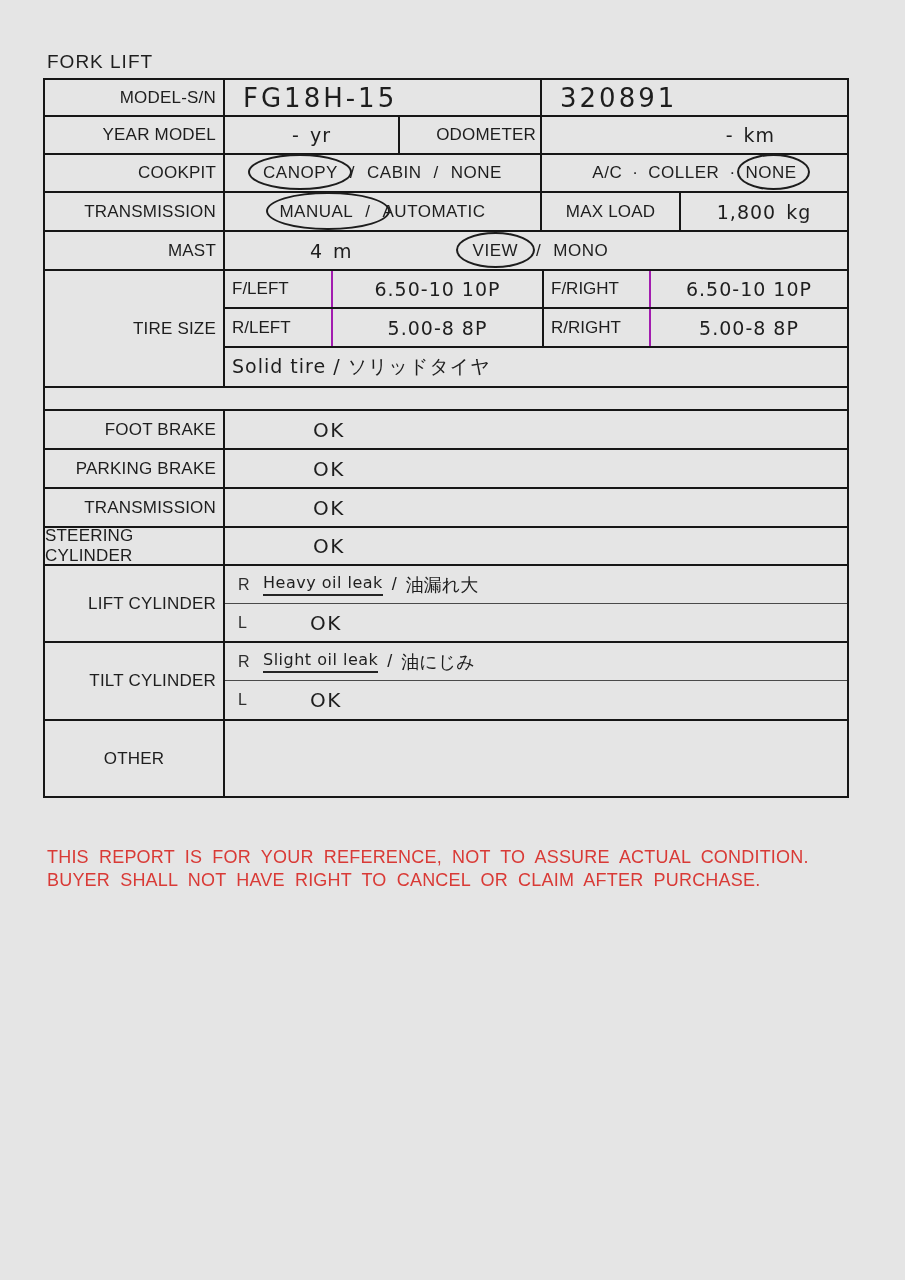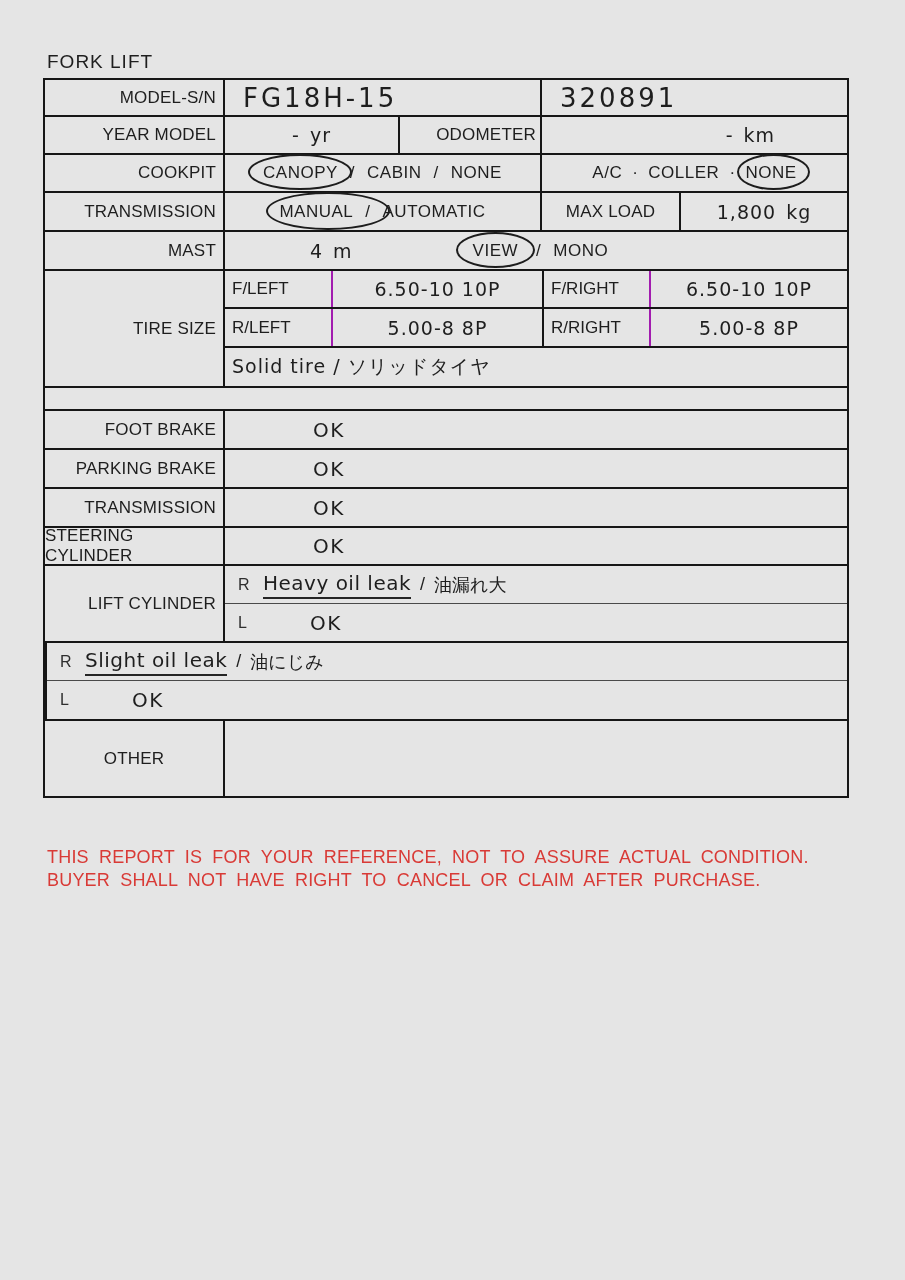--- a/index.html
+++ b/index.html
@@ -55,21 +55,21 @@
 
   
   .okcell{padding-left:88px;font-family:"DejaVu Sans",sans-serif;font-size:20px;letter-spacing:1.5px;}
 
   
   .cyl{flex:1;display:flex;flex-direction:column;}
   .sub{display:flex;align-items:center;padding-left:13px;}
   .sub-r{height:38px;border-bottom:1px solid #4a4a4a;}
   .sub-l{flex:1;}
   .side{width:25px;font-size:16px;color:#2e2e2e;}
-  .leak{font-family:"DejaVu Sans",sans-serif;font-size:20px;letter-spacing:0.5px;}
+  .leak{font-family:"DejaVu Sans",sans-serif;font-size:16px;letter-spacing:0.5px;}
   .uline{border-bottom:2px solid #242424;padding-bottom:2px;}
   .slash{margin:0 9px;font-size:18px;}
   .jp{font-size:18px;}
   .ok-ind{margin-left:47px;}
 
   .mastcell{flex:1;display:flex;align-items:center;padding-left:85px;}
   .ml120{margin-left:120px;}
   .ml18{margin-left:18px;}
   .ml12{margin-left:12px;}
 
@@ -211,20 +211,21 @@
           <span class="jp">油漏れ大</span>
         </div>
         <div class="sub sub-l">
           <span class="side">L</span>
           <span class="okcell ok-ind" style="padding-left:0">OK</span>
         </div>
       </div>
     </div>
 
     <div class="r h78">
+      <div class="c lab">TILT CYLINDER</div>
       <div class="cyl bl2">
         <div class="sub sub-r">
           <span class="side">R</span>
           <span class="leak uline">Slight oil leak</span>
           <span class="slash">/</span>
           <span class="jp">油にじみ</span>
         </div>
         <div class="sub sub-l">
           <span class="side">L</span>
           <span class="okcell ok-ind" style="padding-left:0">OK</span>

